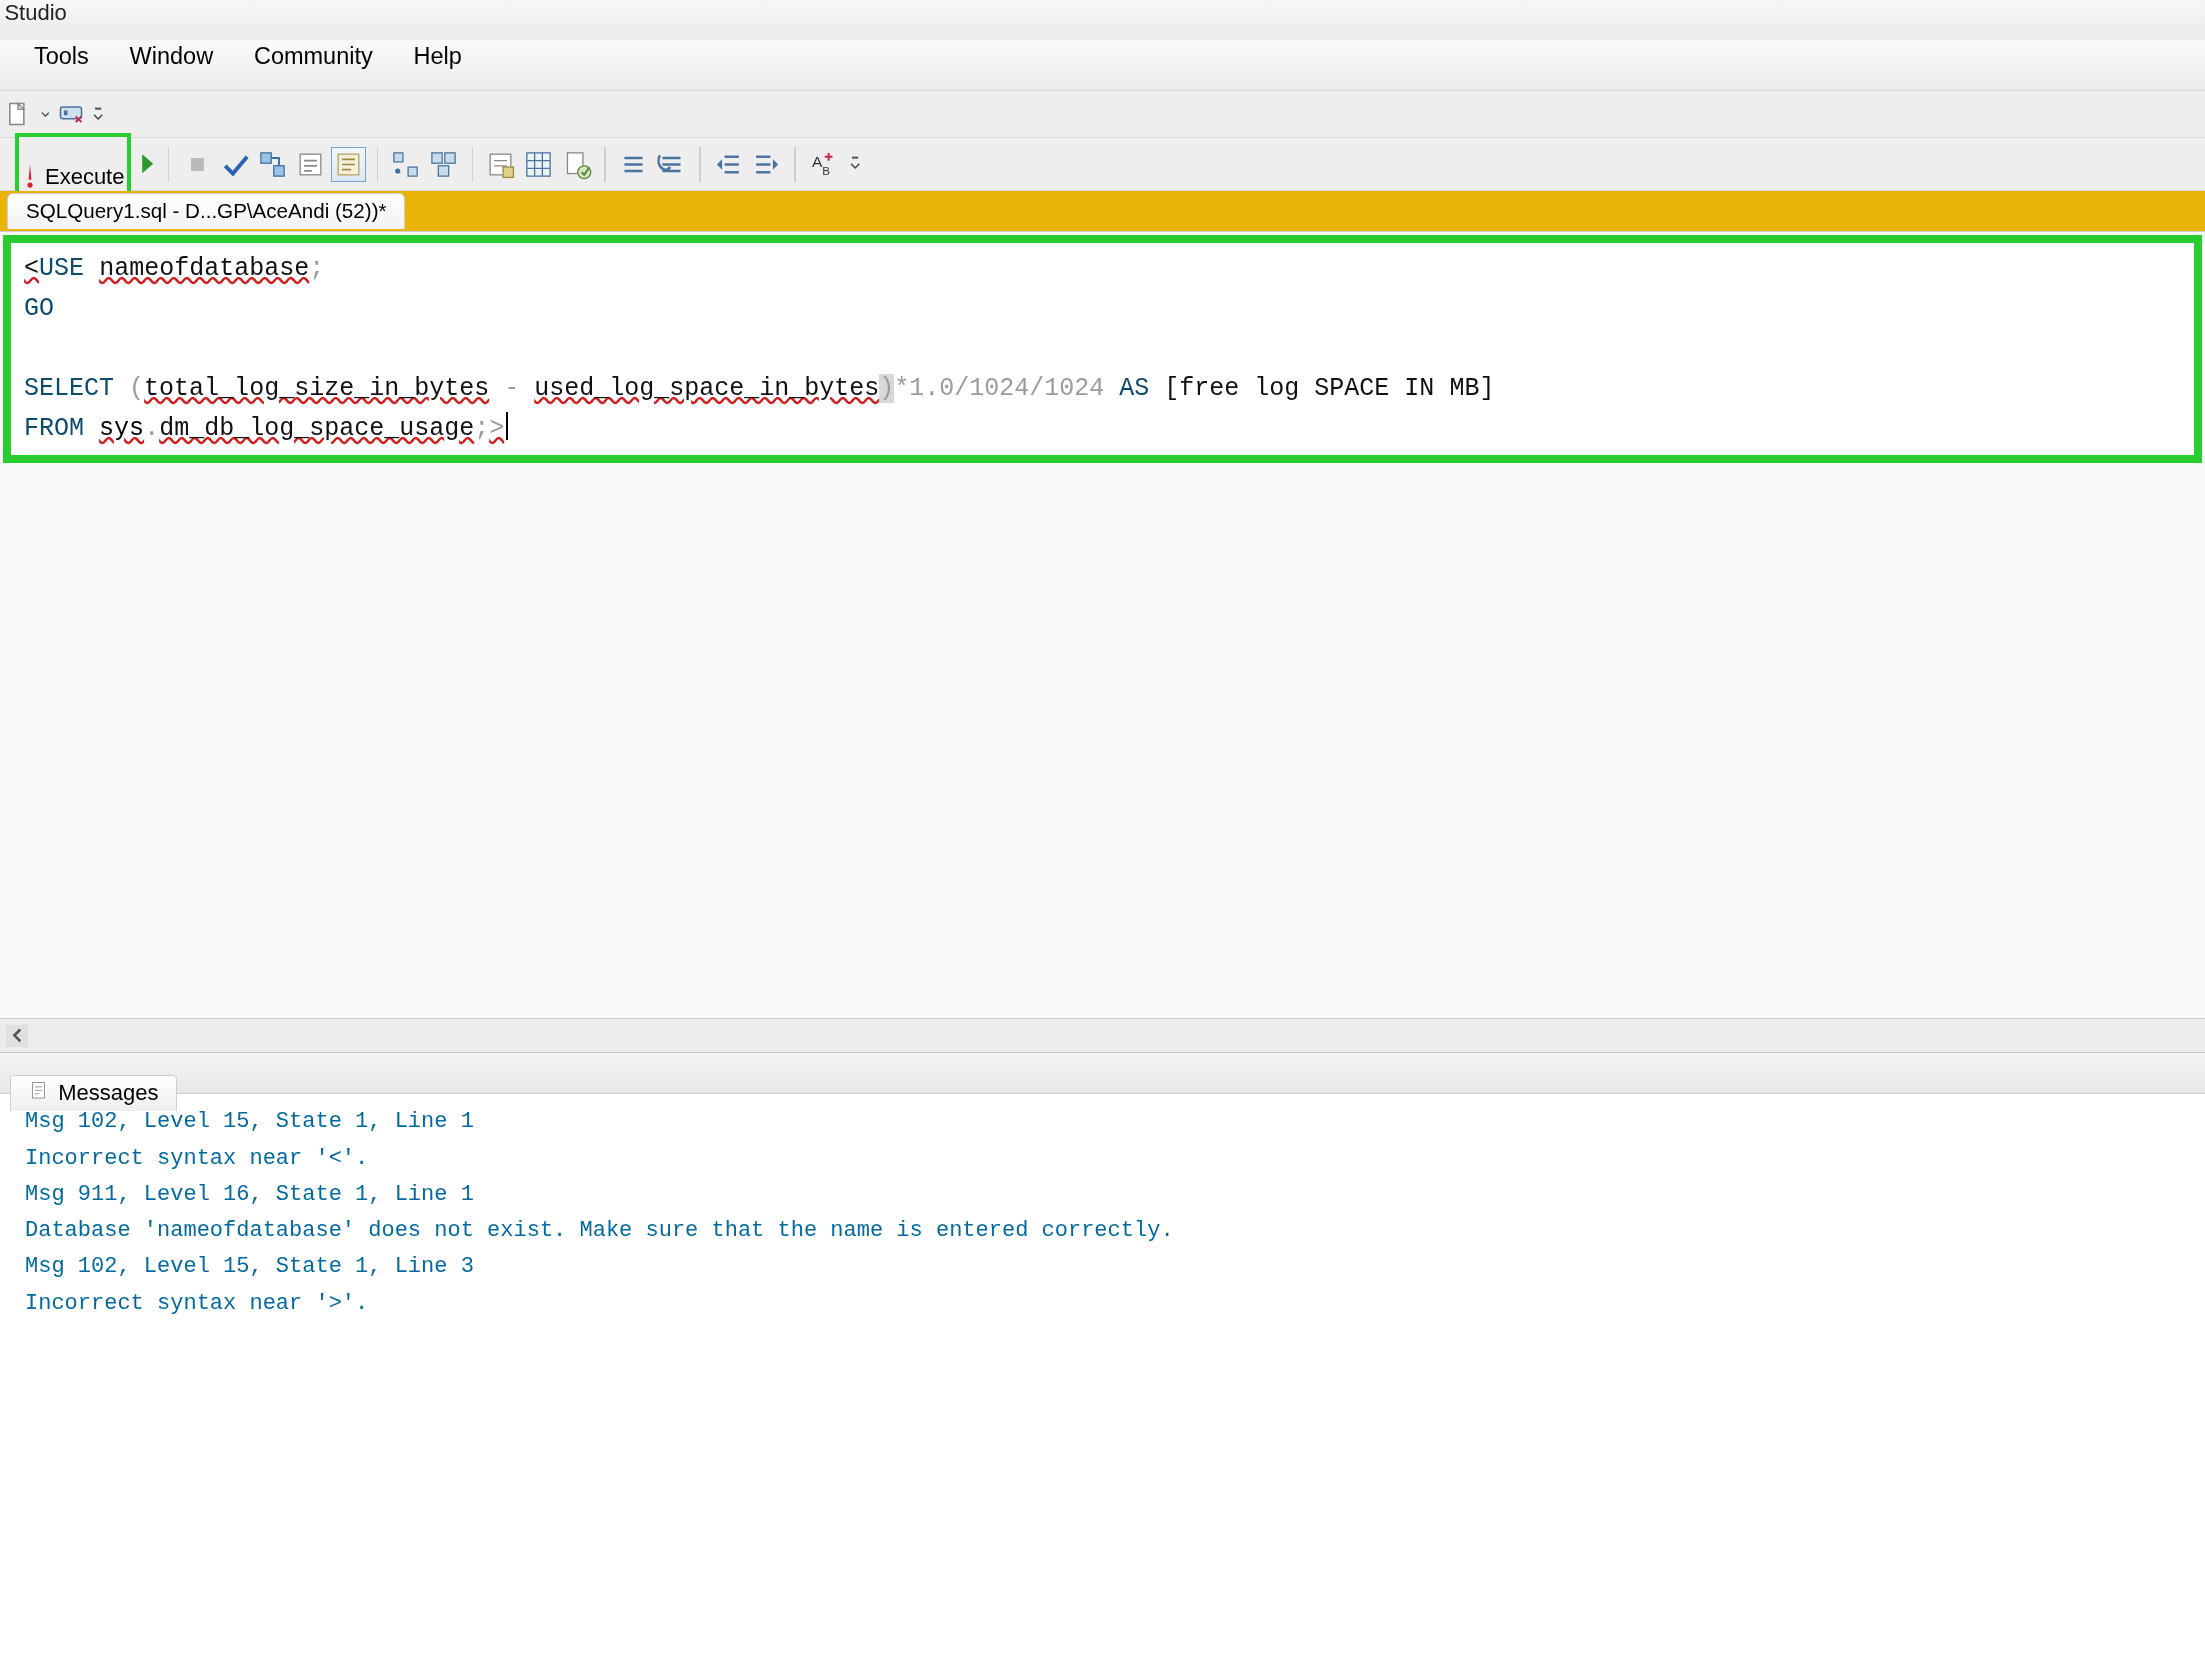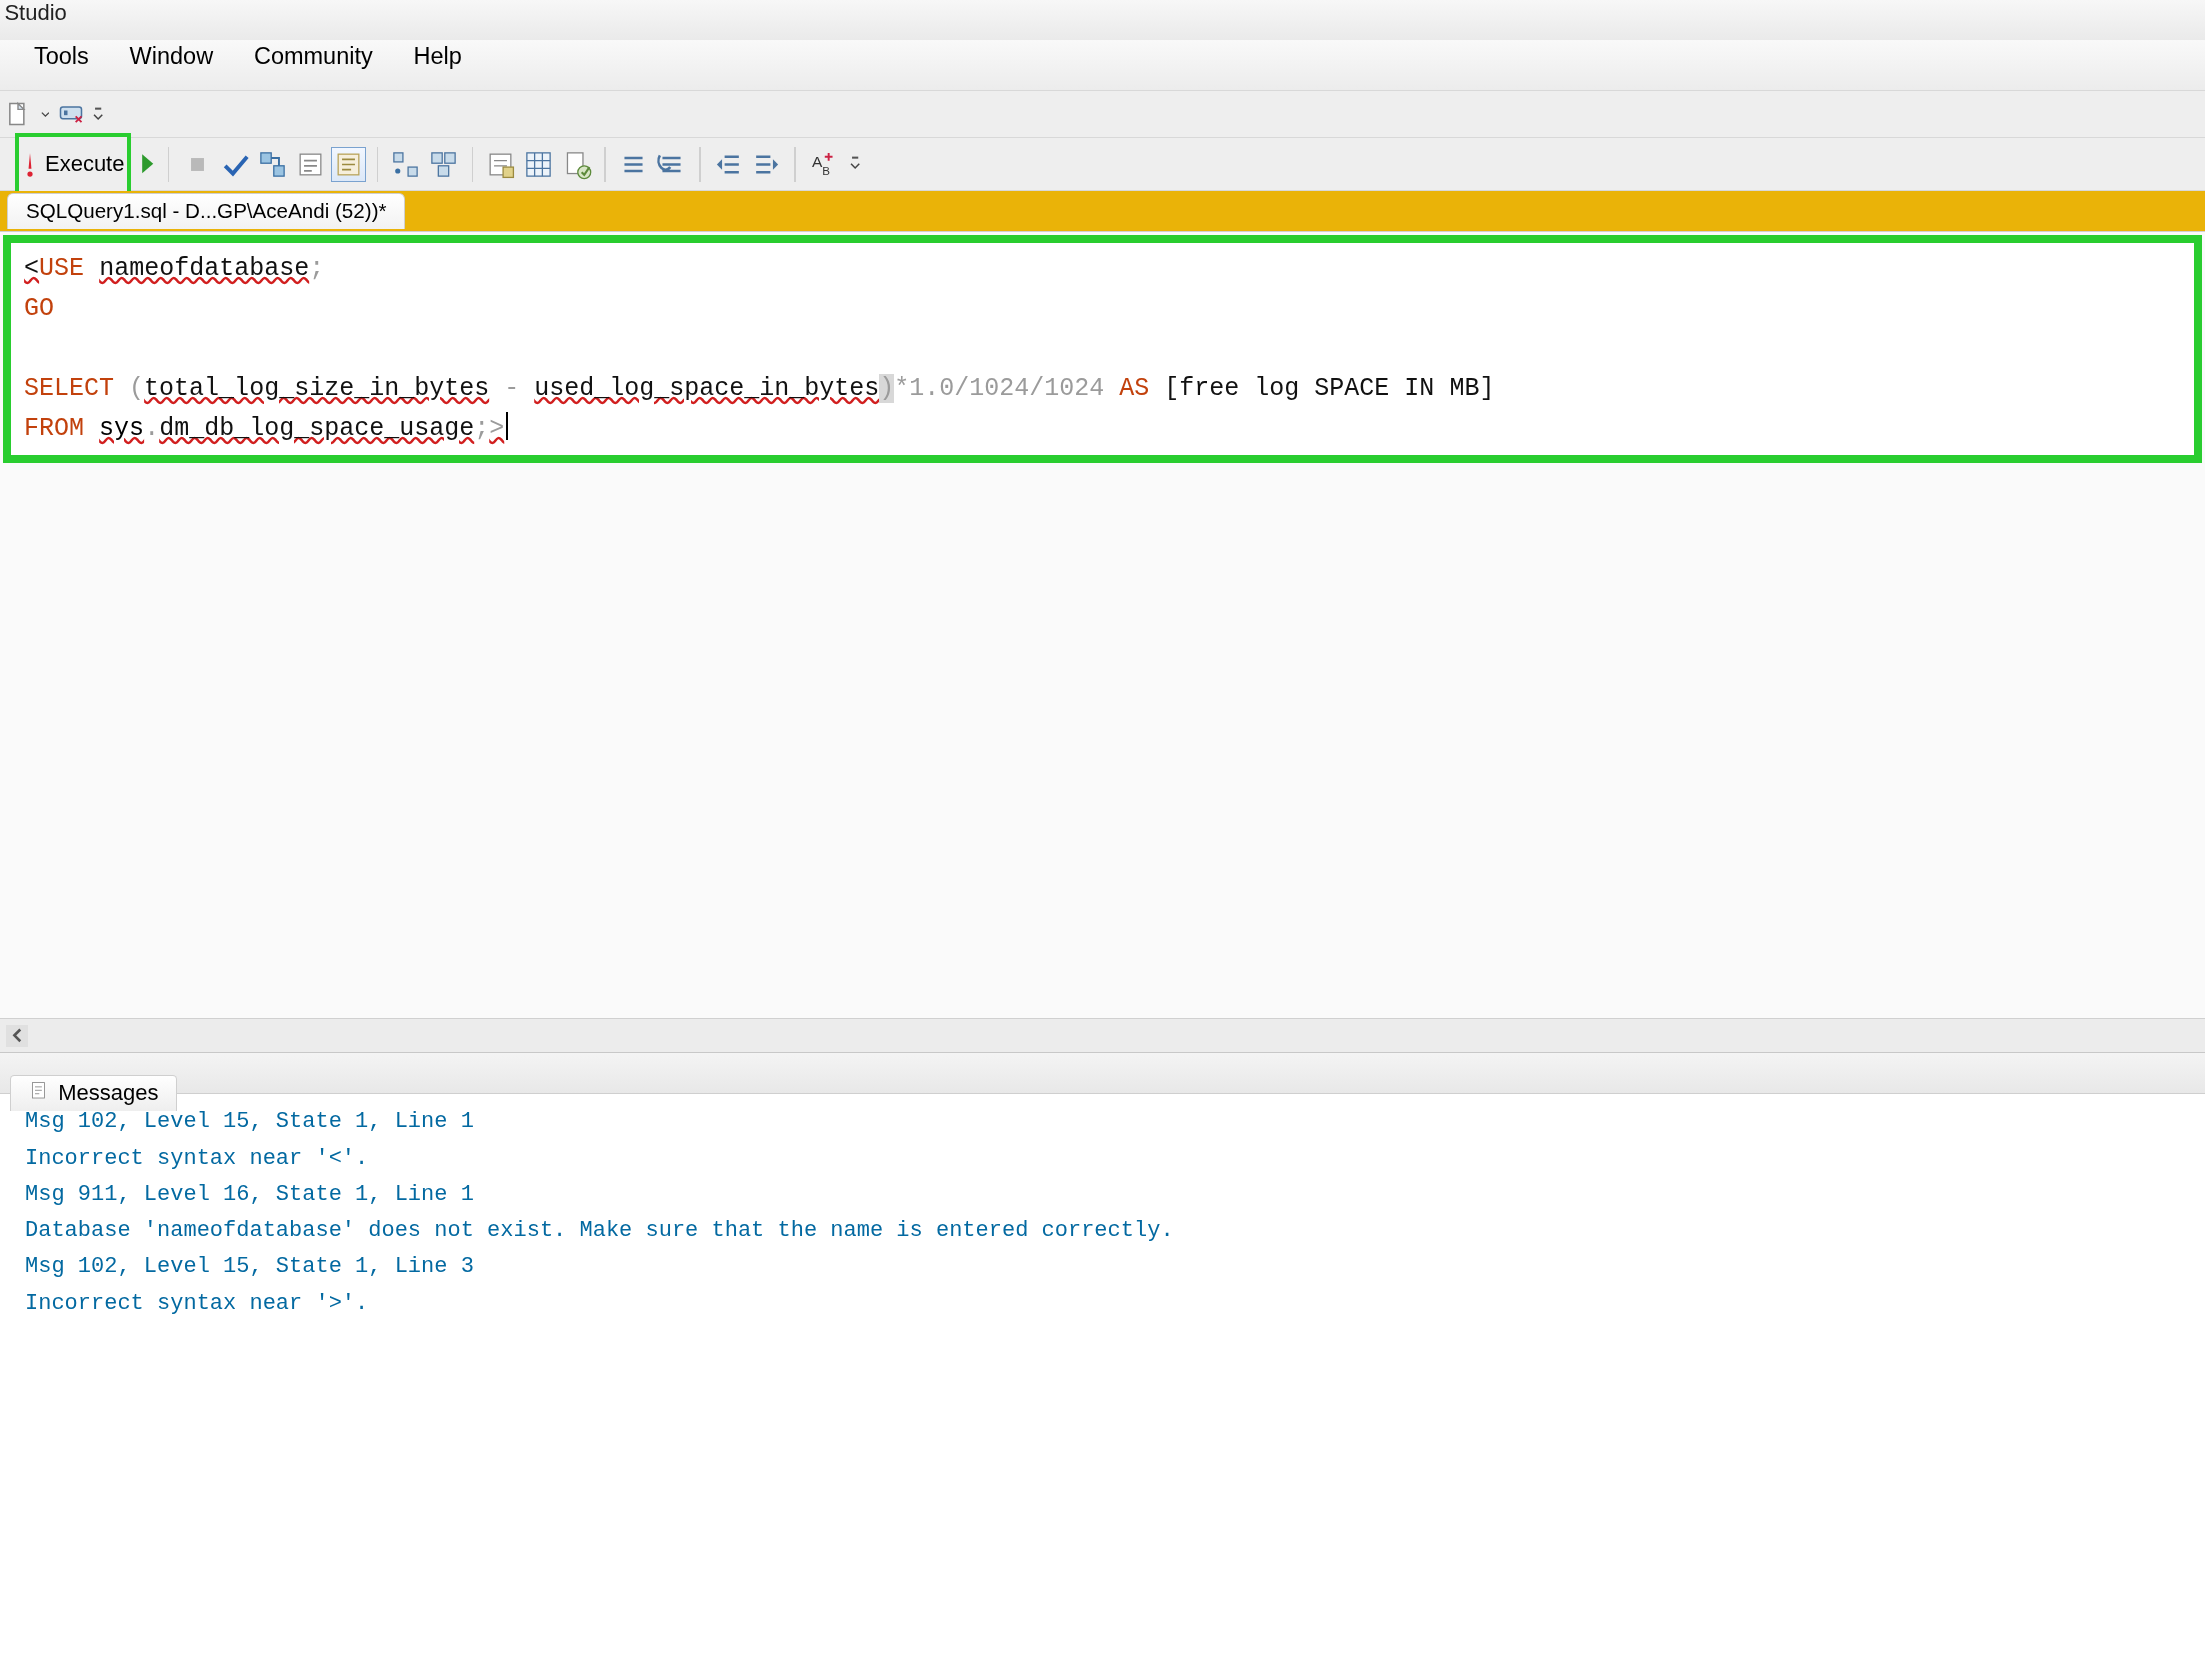--- a/index.html
+++ b/index.html
@@ -59,21 +59,21 @@
     height: 53px;
     background: #eeeeee;
     border-bottom: 1.5px solid #d8d8d8;
     display: flex;
     align-items: center;
     padding-left: 14.7px;
     gap: 2.9px;
   }
   .execute-wrap {
     border: 4.4px solid #29cd2f;
-    display:flex; align-items:center;
+    display:flex; align-items:flex-end;
     padding: 1.5px 2.9px 1.5px 2.9px;
     background:#eee;
     gap: 7.4px;
     height: 63px;
   }
   .exec-bang {
     width: 16px; height: 29px;
     display:flex; align-items:center; justify-content:center;
   }
   .exec-bang svg { width: 16px; height: 29px; }
@@ -164,21 +164,21 @@
     padding: 5.9px 13.2px 14.7px 13.2px;
     font-family: Consolas, "Courier New", monospace;
     font-size: 25px;
     line-height: 1.60;
     color: #111;
     height: 228px;
     white-space: pre;
     overflow: hidden;
     position: relative;
   }
-  .kw { color: #c2410c; }
+  .kw { color: #0c4a6e; }
   .squiggle {
     text-decoration-line: underline;
     text-decoration-style: wavy;
     text-decoration-color: #d11f1f;
   }
   .paren-hl { background: #d8d8d8; }
   .gray-chr { color: #9b9b9b; }
   .cursor {
     display:inline-block;
     width: 2.2px;

